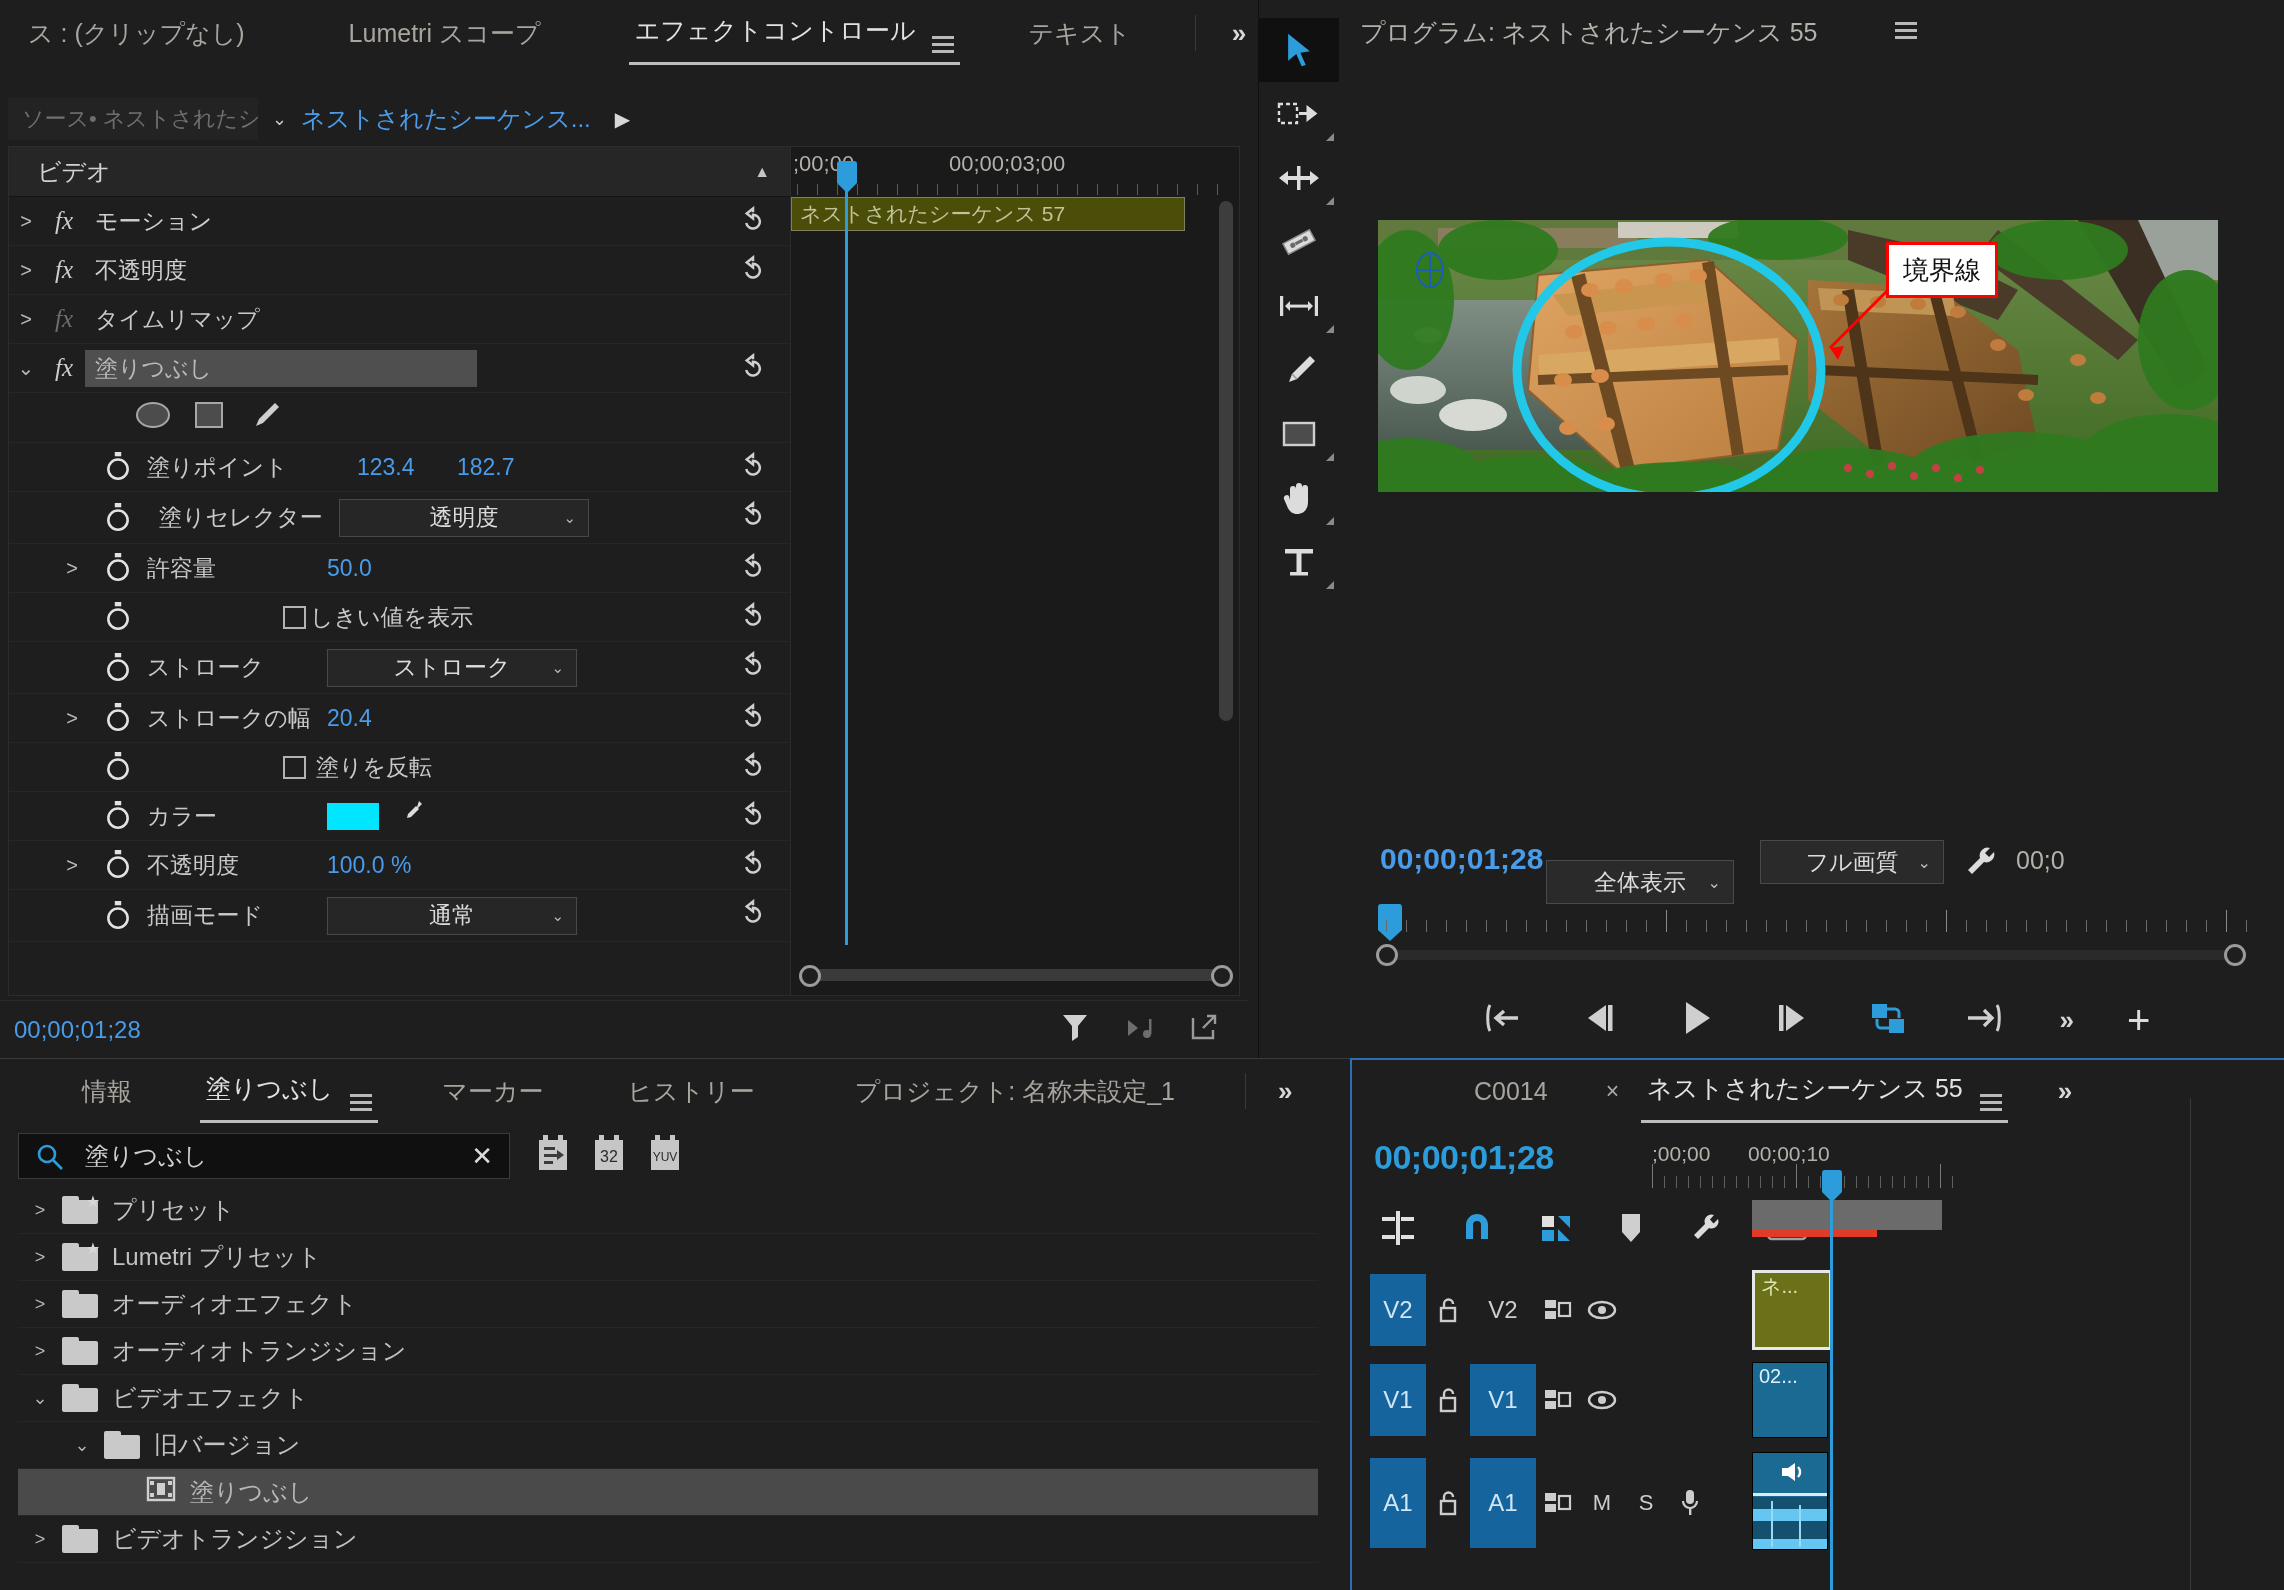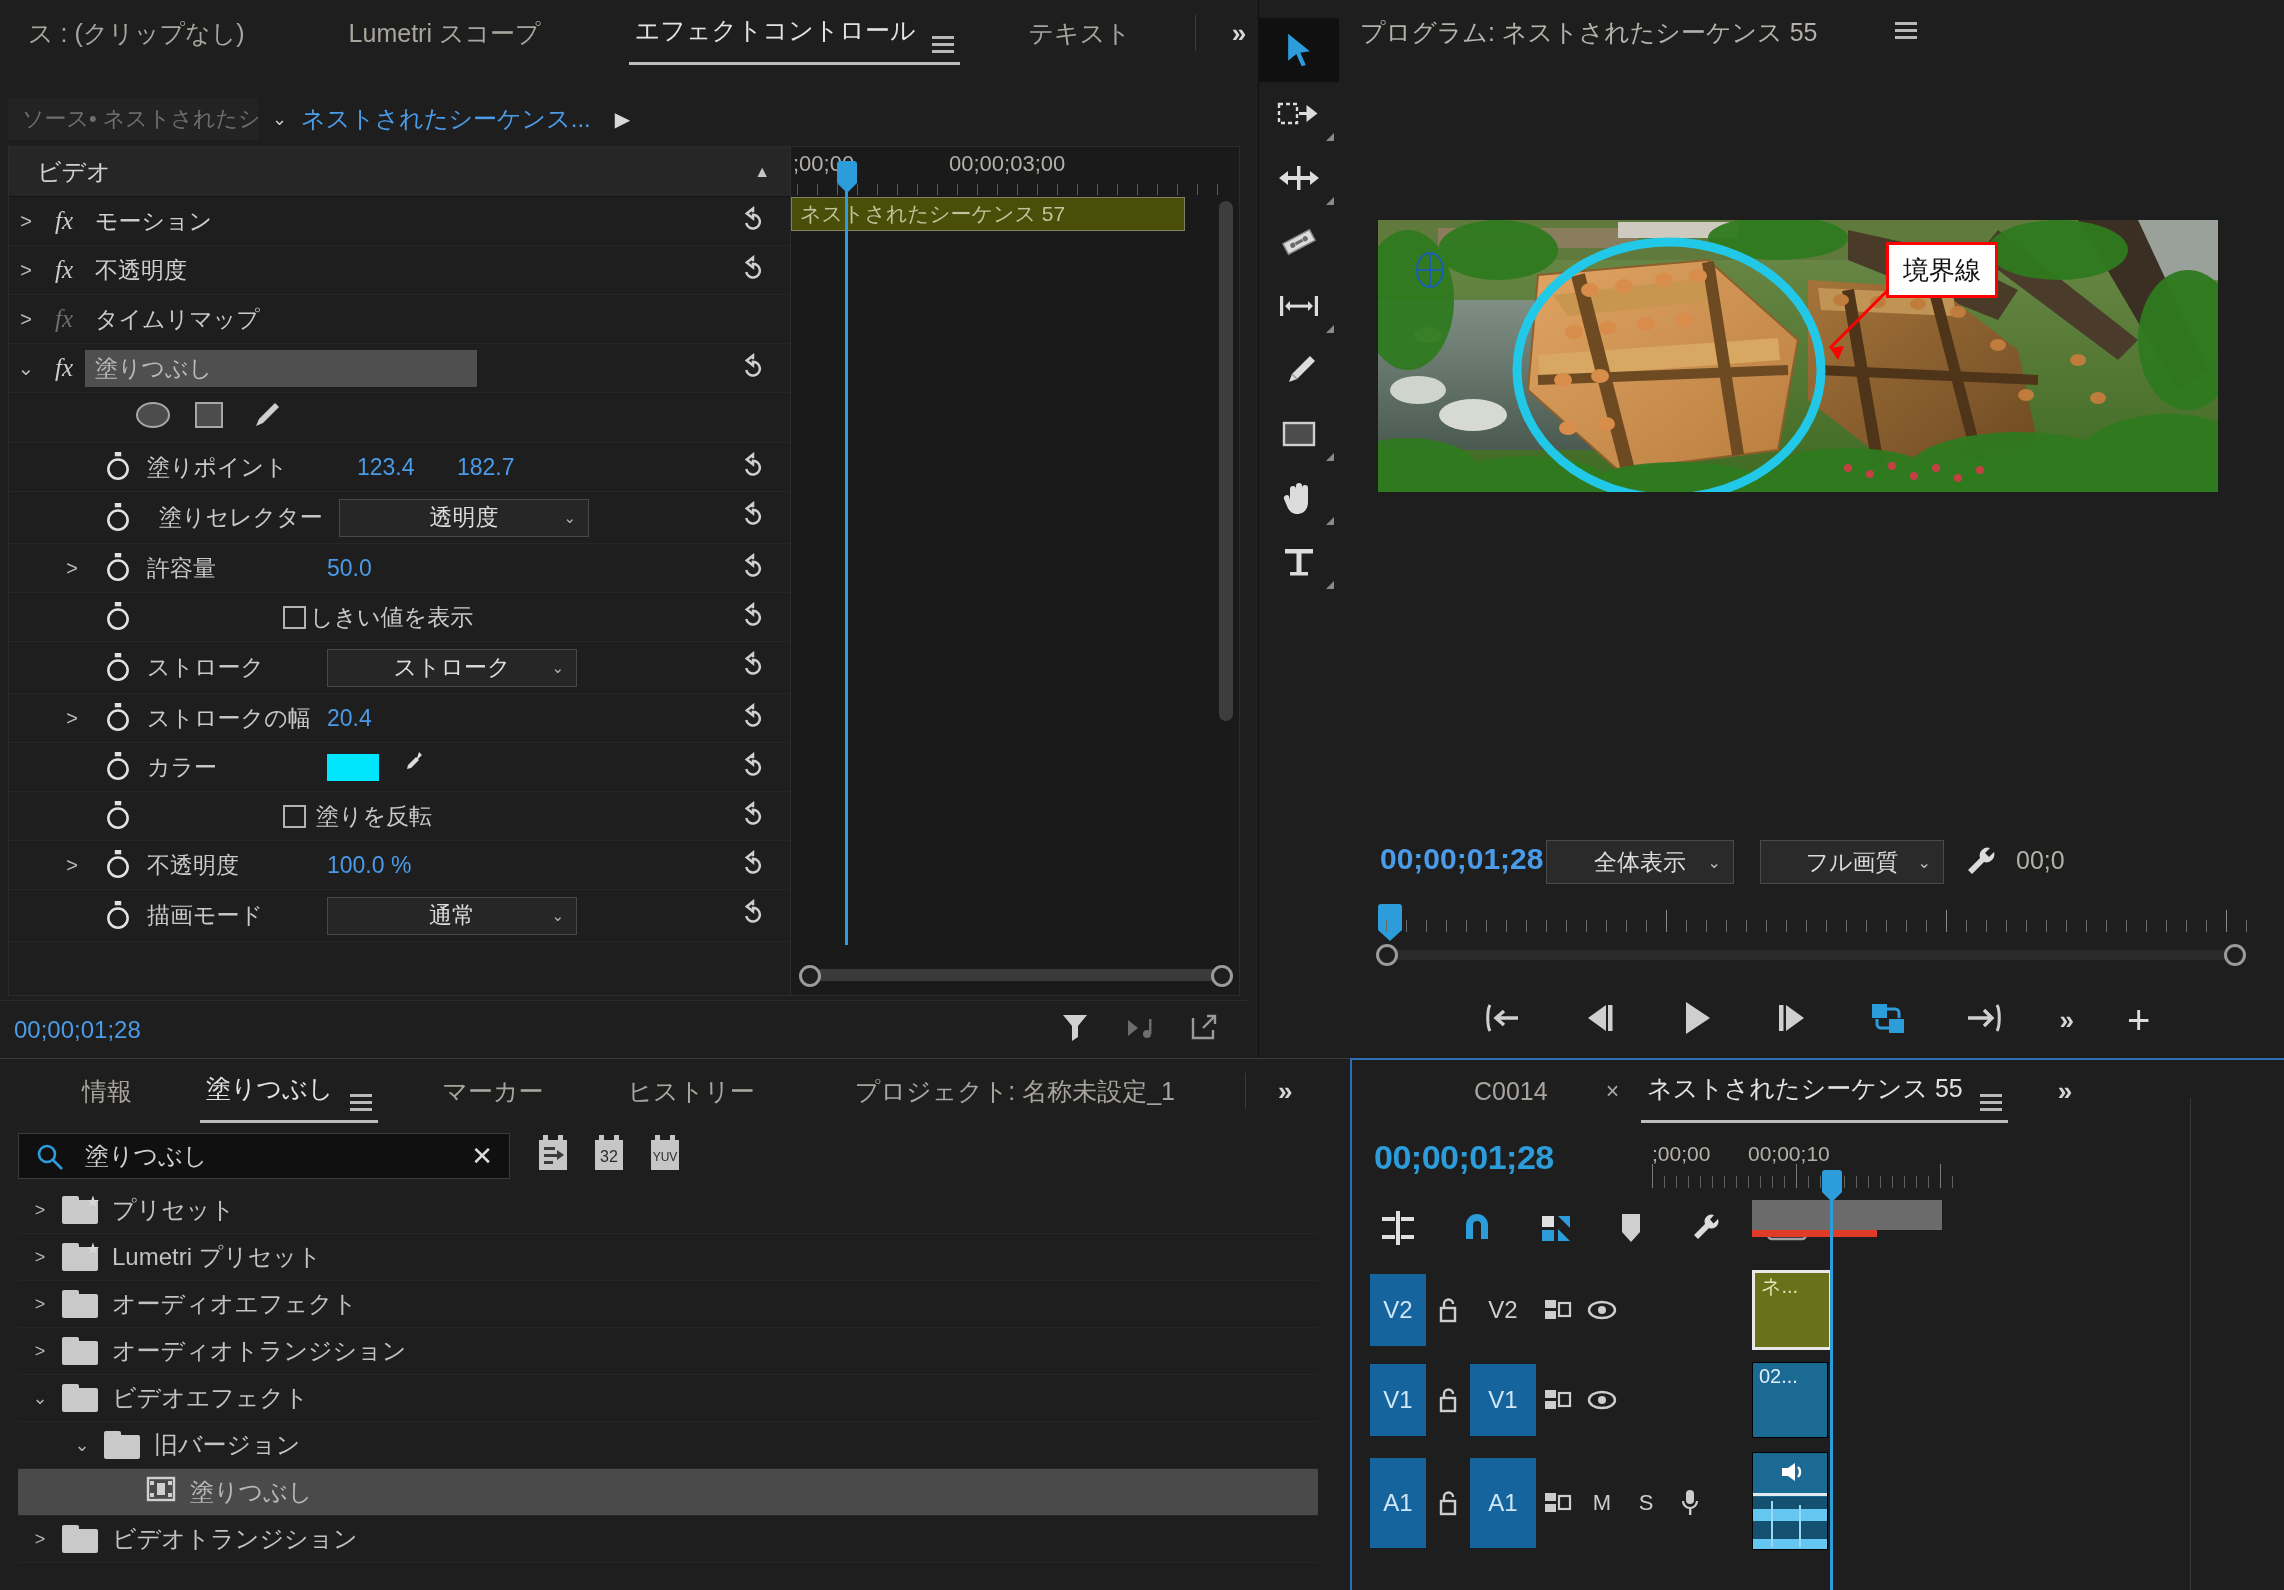--- a/index.html
+++ b/index.html
@@ -420,44 +420,44 @@
         </div>
 
         <div class="ecRow">
           <span style="width:92px"></span>
           <span class="disc">
             <svg width="26" height="30" viewBox="0 0 24 28">
                 <rect x="9" y="0" width="6" height="4" fill="#e2e2e2"></rect>
                 <circle cx="12" cy="16" r="9" fill="none" stroke="#e2e2e2" stroke-width="2.4"></circle>
               </svg>
           </span>
-          <span class="paramName" style="margin-left:12px;width:180px">カラー</span>
-          <span class="swatch" id="colorSwatch" style="background: rgb(0, 230, 255);"></span>
-          <span style="margin-left:16px">
-            <svg width="30" height="30" viewBox="0 0 30 30">
-                <path d="M24 3l3 3-4 4-2-2-8 8-1 4 4-1 8-8-2-2z" fill="#dcdcdc"></path>
-              </svg>
-          </span>
+          <span style="margin-left:148px" class="ckbox"></span>
+          <span class="paramName" style="margin-left:10px">塗りを反転</span>
           <span class="resetbtn">
             <svg width="30" height="30" viewBox="0 0 24 24">
                 <path d="M12 5V2L7 6l5 4V7a5.5 5.5 0 1 1-5.4 6.6" fill="none" stroke="#cfcfcf" stroke-width="2"></path>
               </svg>
           </span>
         </div>
 
         <div class="ecRow">
           <span style="width:92px"></span>
           <span class="disc">
             <svg width="26" height="30" viewBox="0 0 24 28">
                 <rect x="9" y="0" width="6" height="4" fill="#e2e2e2"></rect>
                 <circle cx="12" cy="16" r="9" fill="none" stroke="#e2e2e2" stroke-width="2.4"></circle>
               </svg>
           </span>
-          <span style="margin-left:148px" class="ckbox"></span>
-          <span class="paramName" style="margin-left:10px">塗りを反転</span>
+          <span class="paramName" style="margin-left:12px;width:180px">カラー</span>
+          <span class="swatch" id="colorSwatch" style="background: rgb(0, 230, 255);"></span>
+          <span style="margin-left:16px">
+            <svg width="30" height="30" viewBox="0 0 30 30">
+                <path d="M24 3l3 3-4 4-2-2-8 8-1 4 4-1 8-8-2-2z" fill="#dcdcdc"></path>
+              </svg>
+          </span>
           <span class="resetbtn">
             <svg width="30" height="30" viewBox="0 0 24 24">
                 <path d="M12 5V2L7 6l5 4V7a5.5 5.5 0 1 1-5.4 6.6" fill="none" stroke="#cfcfcf" stroke-width="2"></path>
               </svg>
           </span>
         </div>
 
         <div class="ecRow">
           <span class="tw" style="width:58px;margin-left:34px">&gt;</span>
           <span class="disc">
@@ -751,21 +751,21 @@
       <svg style="position:absolute;left:0;top:0;width:840px;height:272px;pointer-events:none">
         <line x1="510" y1="70" x2="452" y2="128" stroke="#ff0000" stroke-width="3"></line>
         <polygon points="452,128 466,126 460,140" fill="#ff0000"></polygon>
       </svg>
       <div style="position:absolute;left:508px;top:22px;width:112px;height:56px;background:#ffffff;border:3px solid #ff0000;display:flex;align-items:center;justify-content:center;font-size:26px;color:#111;">
         <span>境界線</span>
       </div>
     </div>
 
     <div id="pgTC">00;00;01;28</div>
-    <div class="pgSel" style="left:206px; top:840px; width:188px;">
+    <div class="pgSel" style="left:206px; top:860px; width:188px;">
       <span>全体表示</span>
       <span class="car">⌄</span>
     </div>
     <div class="pgSel" style="left:420px; top:840px; width:184px;">
       <span>フル画質</span>
       <span class="car">⌄</span>
     </div>
     <span style="position:absolute;left:620px;top:842px">
       <svg width="40" height="40" viewBox="0 0 40 40">
           <path d="M30 6a8 8 0 0 0-10 10L8 28l4 4 12-12a8 8 0 0 0 10-10l-5 5-4-4z" fill="#dcdcdc"></path>

